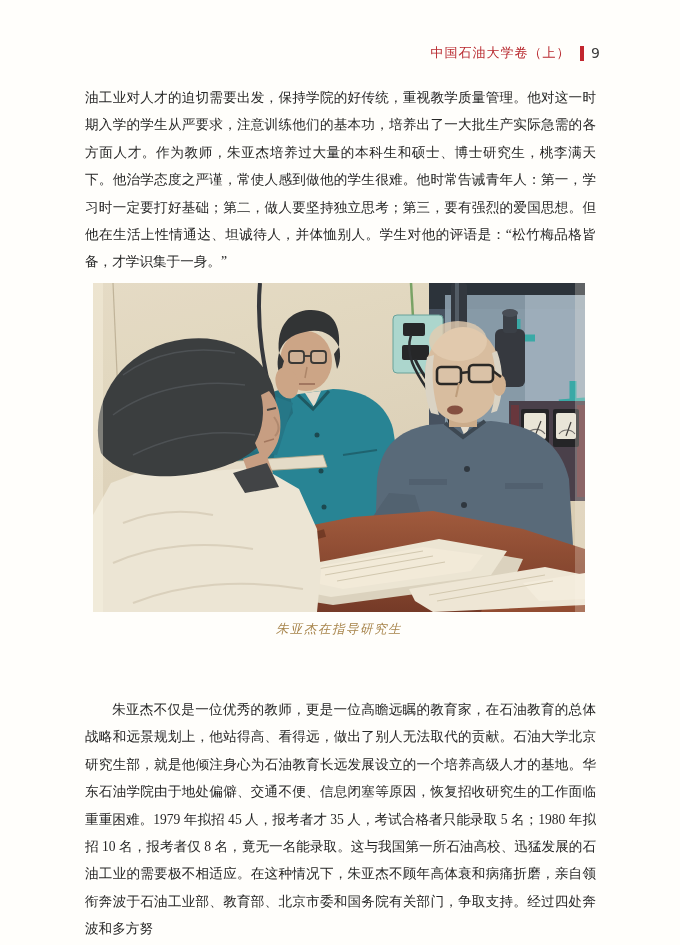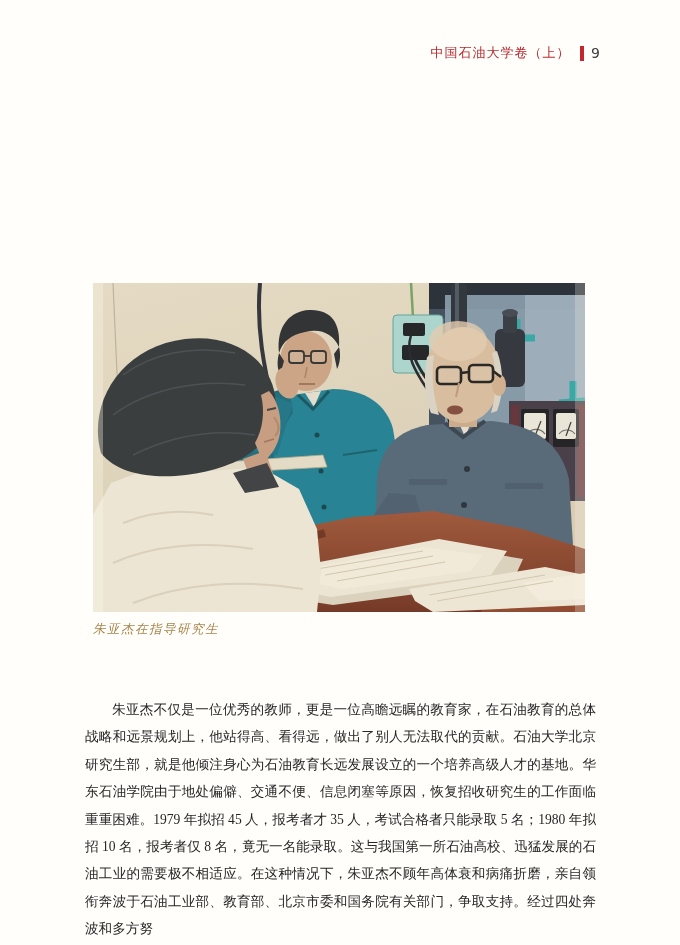--- a/index.html
+++ b/index.html
@@ -19,34 +19,35 @@
              font-size:13.6px;line-height:27.4px;color:#262626;
              text-align:justify;text-justify:inter-ideograph;}
   .p1{top:84px;}
   .p2{top:696px;text-indent:2em;}
 
   
   .photo{position:absolute;left:93px;top:283px;width:492px;height:329px;
          background:#ddd3bc;box-shadow:inset 0 0 34px rgba(252,246,232,.65);}
   .photo svg{display:block;}
 
-  .caption{position:absolute;left:93px;top:621px;width:492px;text-align:left;
+  .caption{position:absolute;left:93px;top:621px;width:492px;text-align:center;
            font-style:italic;font-size:12.5px;letter-spacing:1.5px;color:#a8854c;}
 </style>
 </head>
 <body>
 
 <div class="page">
 
   <div class="header">
     <span class="title">中国石油大学卷（上）</span>
     <span class="bar"></span>
     <span class="pagenum">9</span>
   </div>
 
+  <p class="body-text p1">油工业对人才的迫切需要出发，保持学院的好传统，重视教学质量管理。他对这一时期入学的学生从严要求，注意训练他们的基本功，培养出了一大批生产实际急需的各方面人才。作为教师，朱亚杰培养过大量的本科生和硕士、博士研究生，桃李满天下。他治学态度之严谨，常使人感到做他的学生很难。他时常告诫青年人：第一，学习时一定要打好基础；第二，做人要坚持独立思考；第三，要有强烈的爱国思想。但他在生活上性情通达、坦诚待人，并体恤别人。学生对他的评语是：“松竹梅品格皆备，才学识集于一身。”</p>
 
   <figure class="photo" style="margin:0">
     <svg width="492" height="329" viewBox="0 0 492 329">
       <defs>
         <linearGradient id="wallGrad" x1="0" y1="0" x2="0.4" y2="1">
           <stop offset="0" stop-color="#e4dcc7"></stop>
           <stop offset="1" stop-color="#d7cbb2"></stop>
         </linearGradient>
         <linearGradient id="deskGrad" x1="0" y1="0" x2="0" y2="1">
           <stop offset="0" stop-color="#9a5033"></stop>

